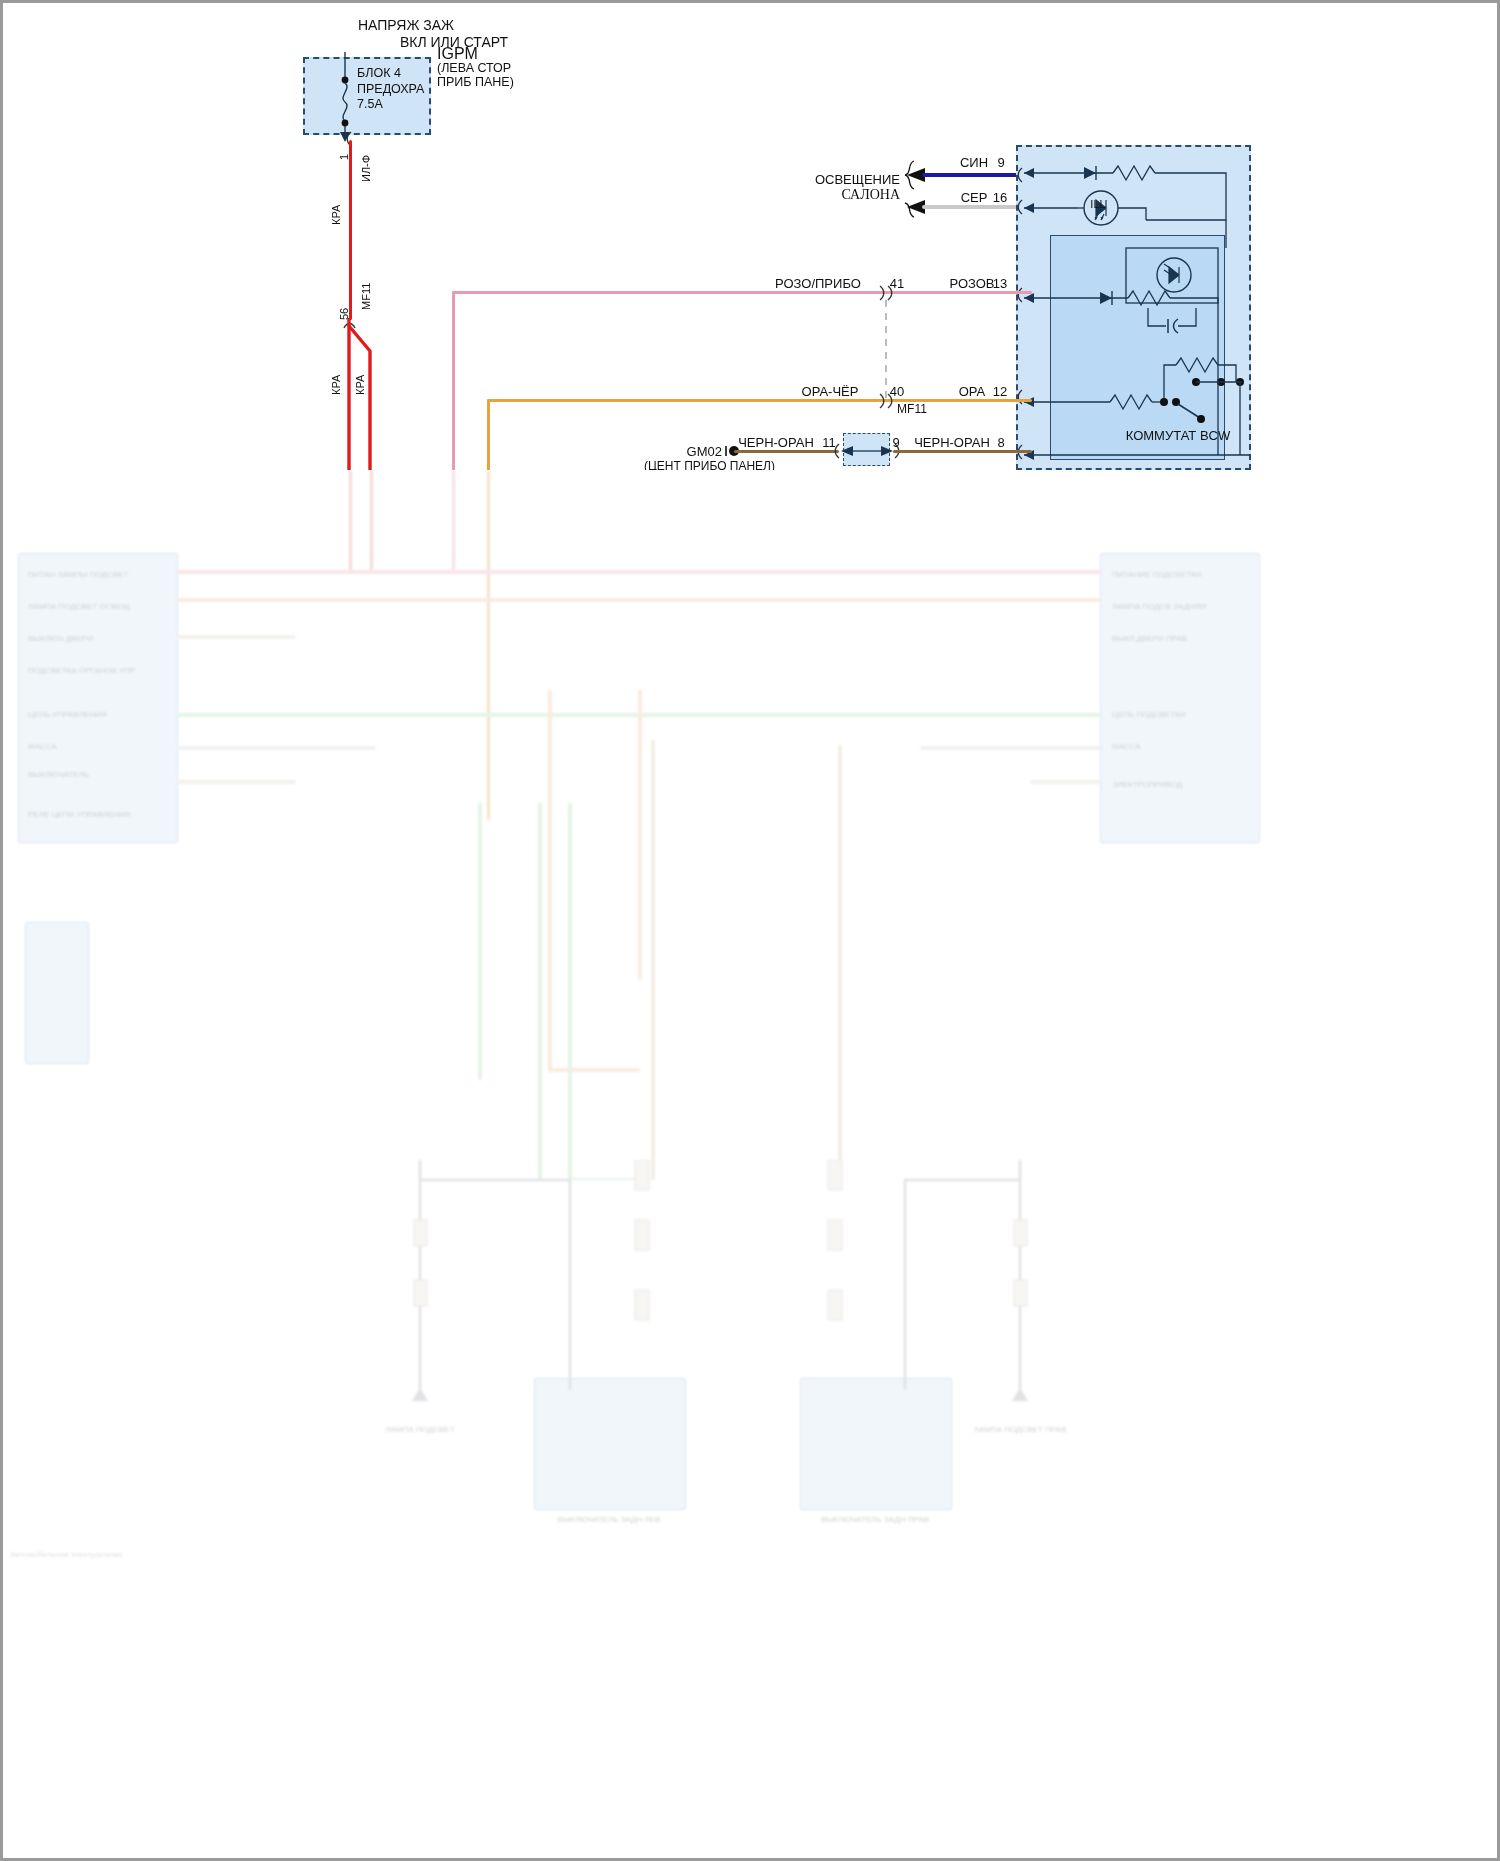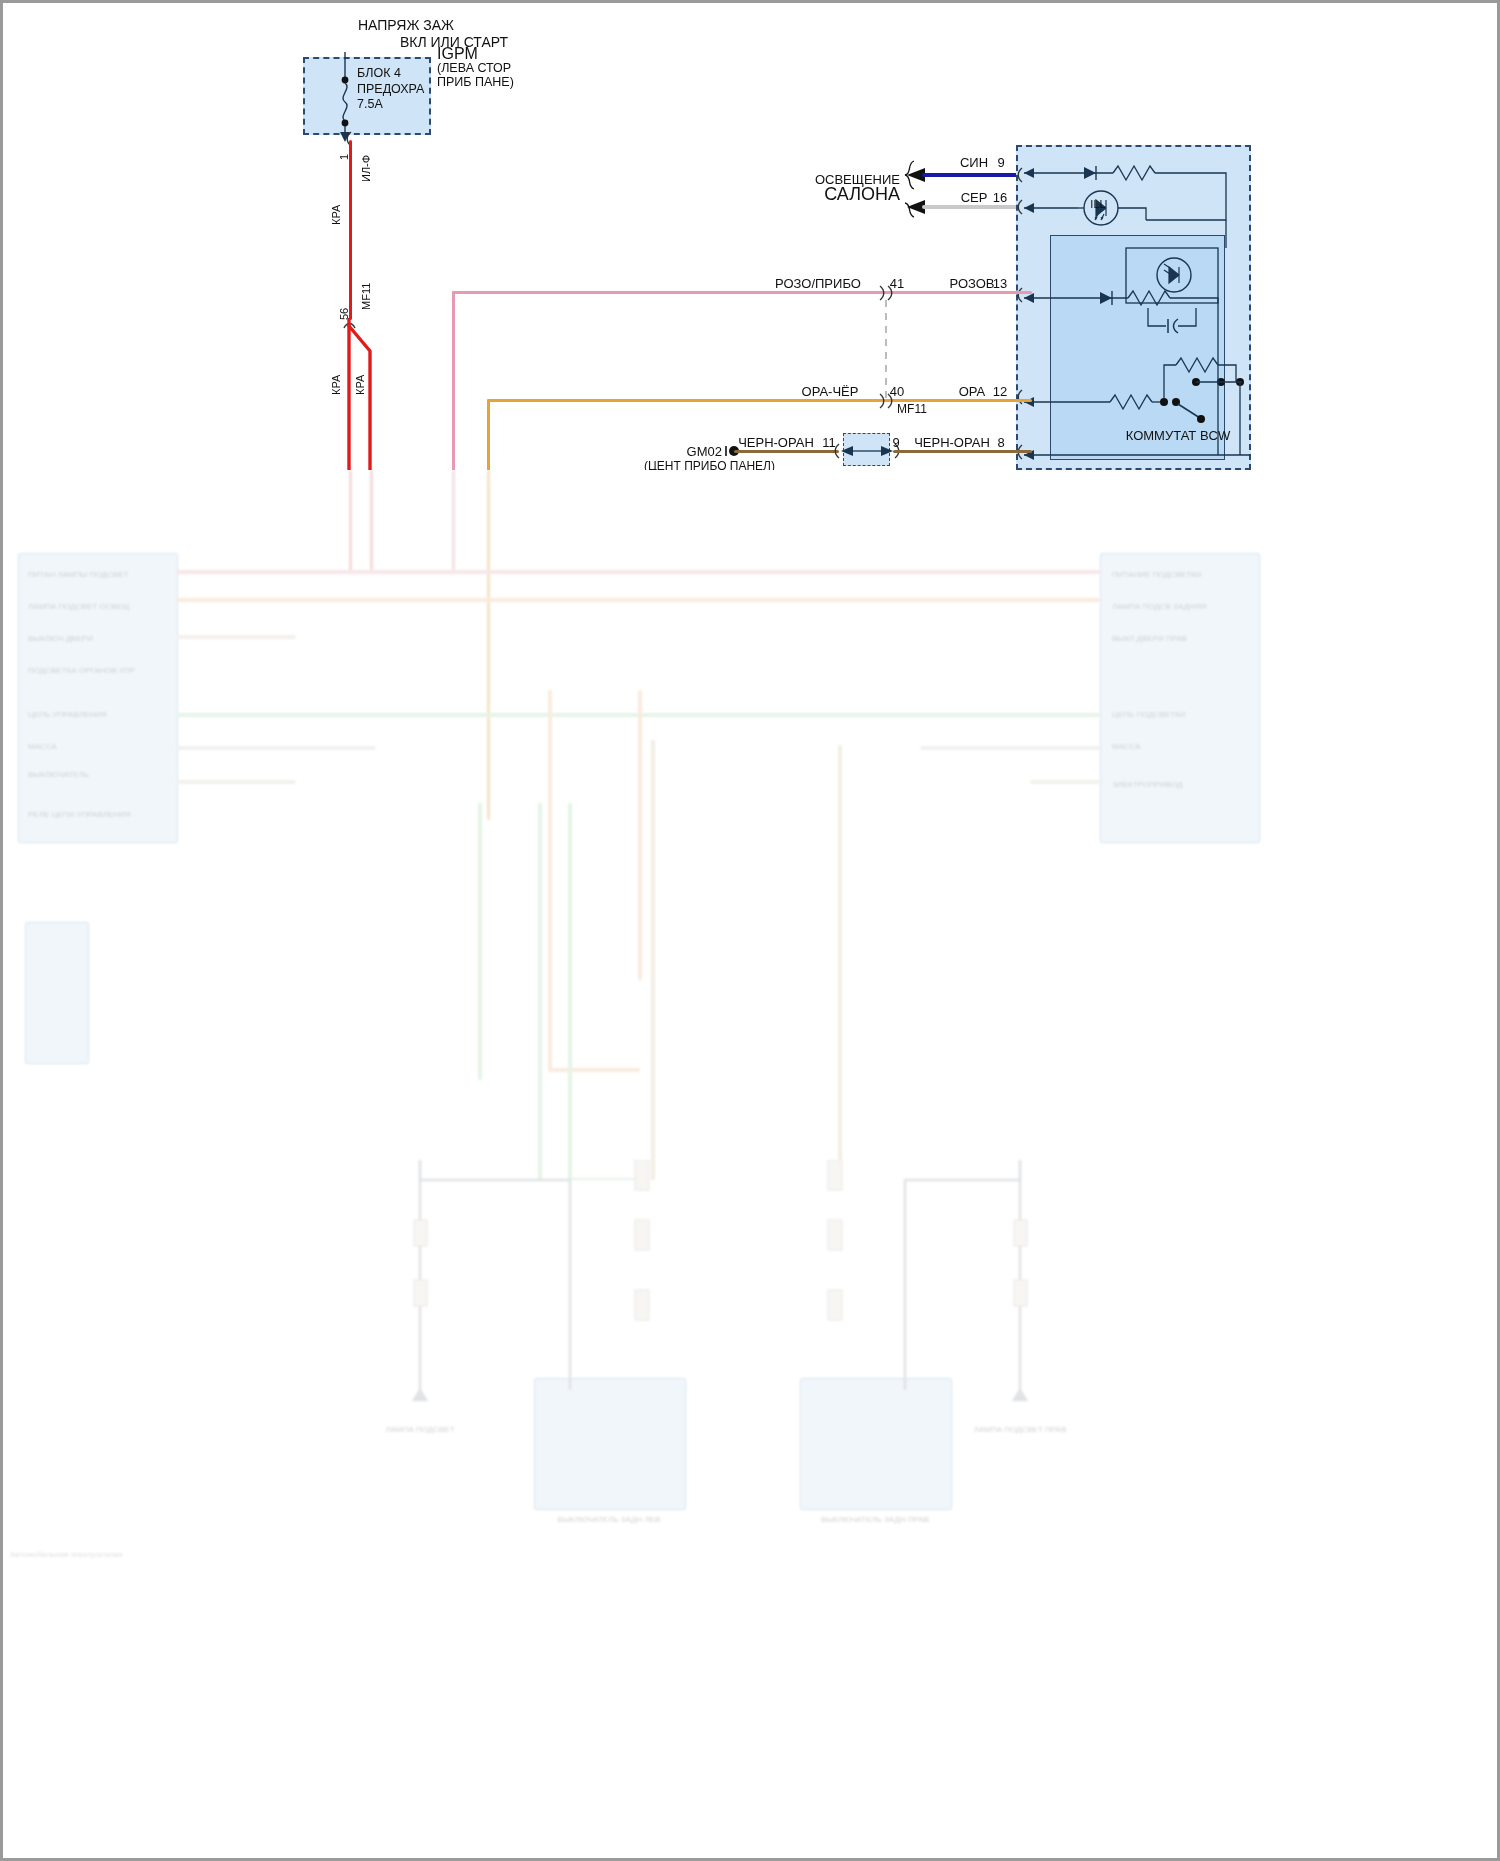--- a/index.html
+++ b/index.html
@@ -71,21 +71,21 @@
     </svg>
 
     <svg style="position:absolute;left:330px;top:318px;" width="60" height="155">
       <path d="M19 0 L19 152" stroke="#e11b1b" stroke-width="3.4" fill="none" stroke-linecap="round"></path>
       <path d="M19 8 L40 33 L40 152" stroke="#e11b1b" stroke-width="3.4" fill="none" stroke-linejoin="round" stroke-linecap="round"></path>
     </svg>
     <div class="vlbl" style="left:330px;top:395px;font-size:11px;">КРА</div>
     <div class="vlbl" style="left:354px;top:395px;font-size:11px;">КРА</div>
 
     <div class="lbl r" style="left:900px;top:172px;font-size:13px;">ОСВЕЩЕНИЕ</div>
-    <div class="lbl r" style="left:900px;top:187px;font-size:18px;">САЛОНА</div>
+    <div class="lbl r" style="left:900px;top:187px;font-size:14px;font-family:Liberation Serif, serif;">САЛОНА</div>
 
     <svg style="position:absolute;left:900px;top:160px;" width="18" height="58">
       <path d="M14 1 C 7 3, 12 14, 5 15 C 12 16, 7 27, 14 29
                M14 57 C 7 55, 12 44, 5 43" stroke="#111" stroke-width="1.3" fill="none"></path>
     </svg>
 
     <svg style="position:absolute;left:905px;top:167px;" width="135" height="16">
       <path d="M2 8 L20 1 L20 15 Z" fill="#111"></path>
     </svg>
     <div class="hline" style="left:922px;top:173px;width:110px;background:#1a1aa8;height:4px;"></div>

